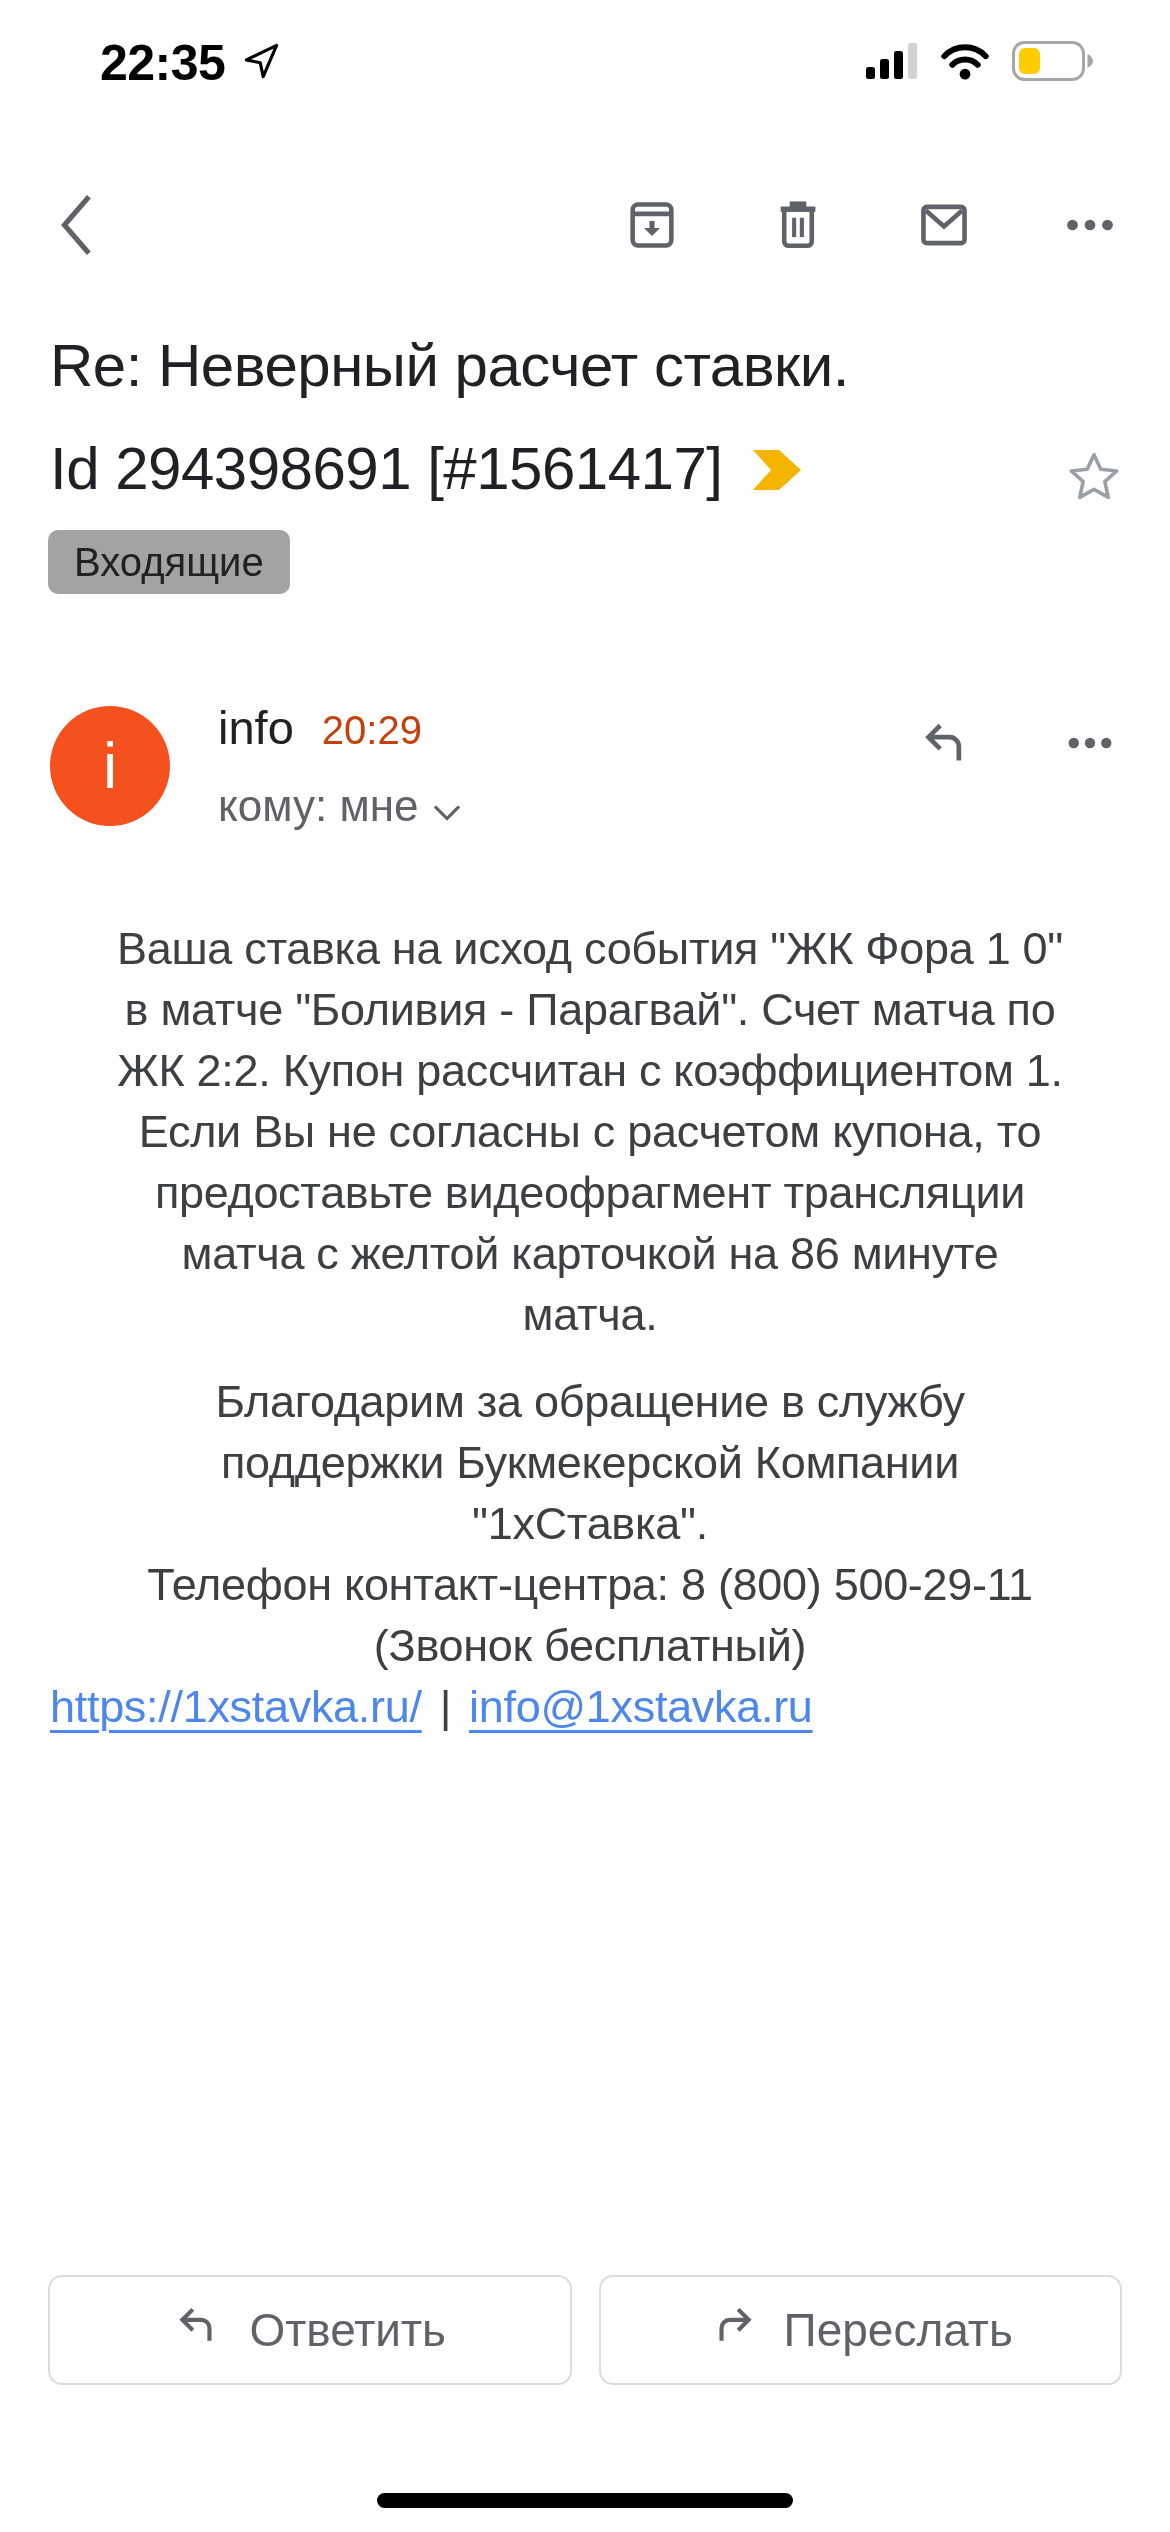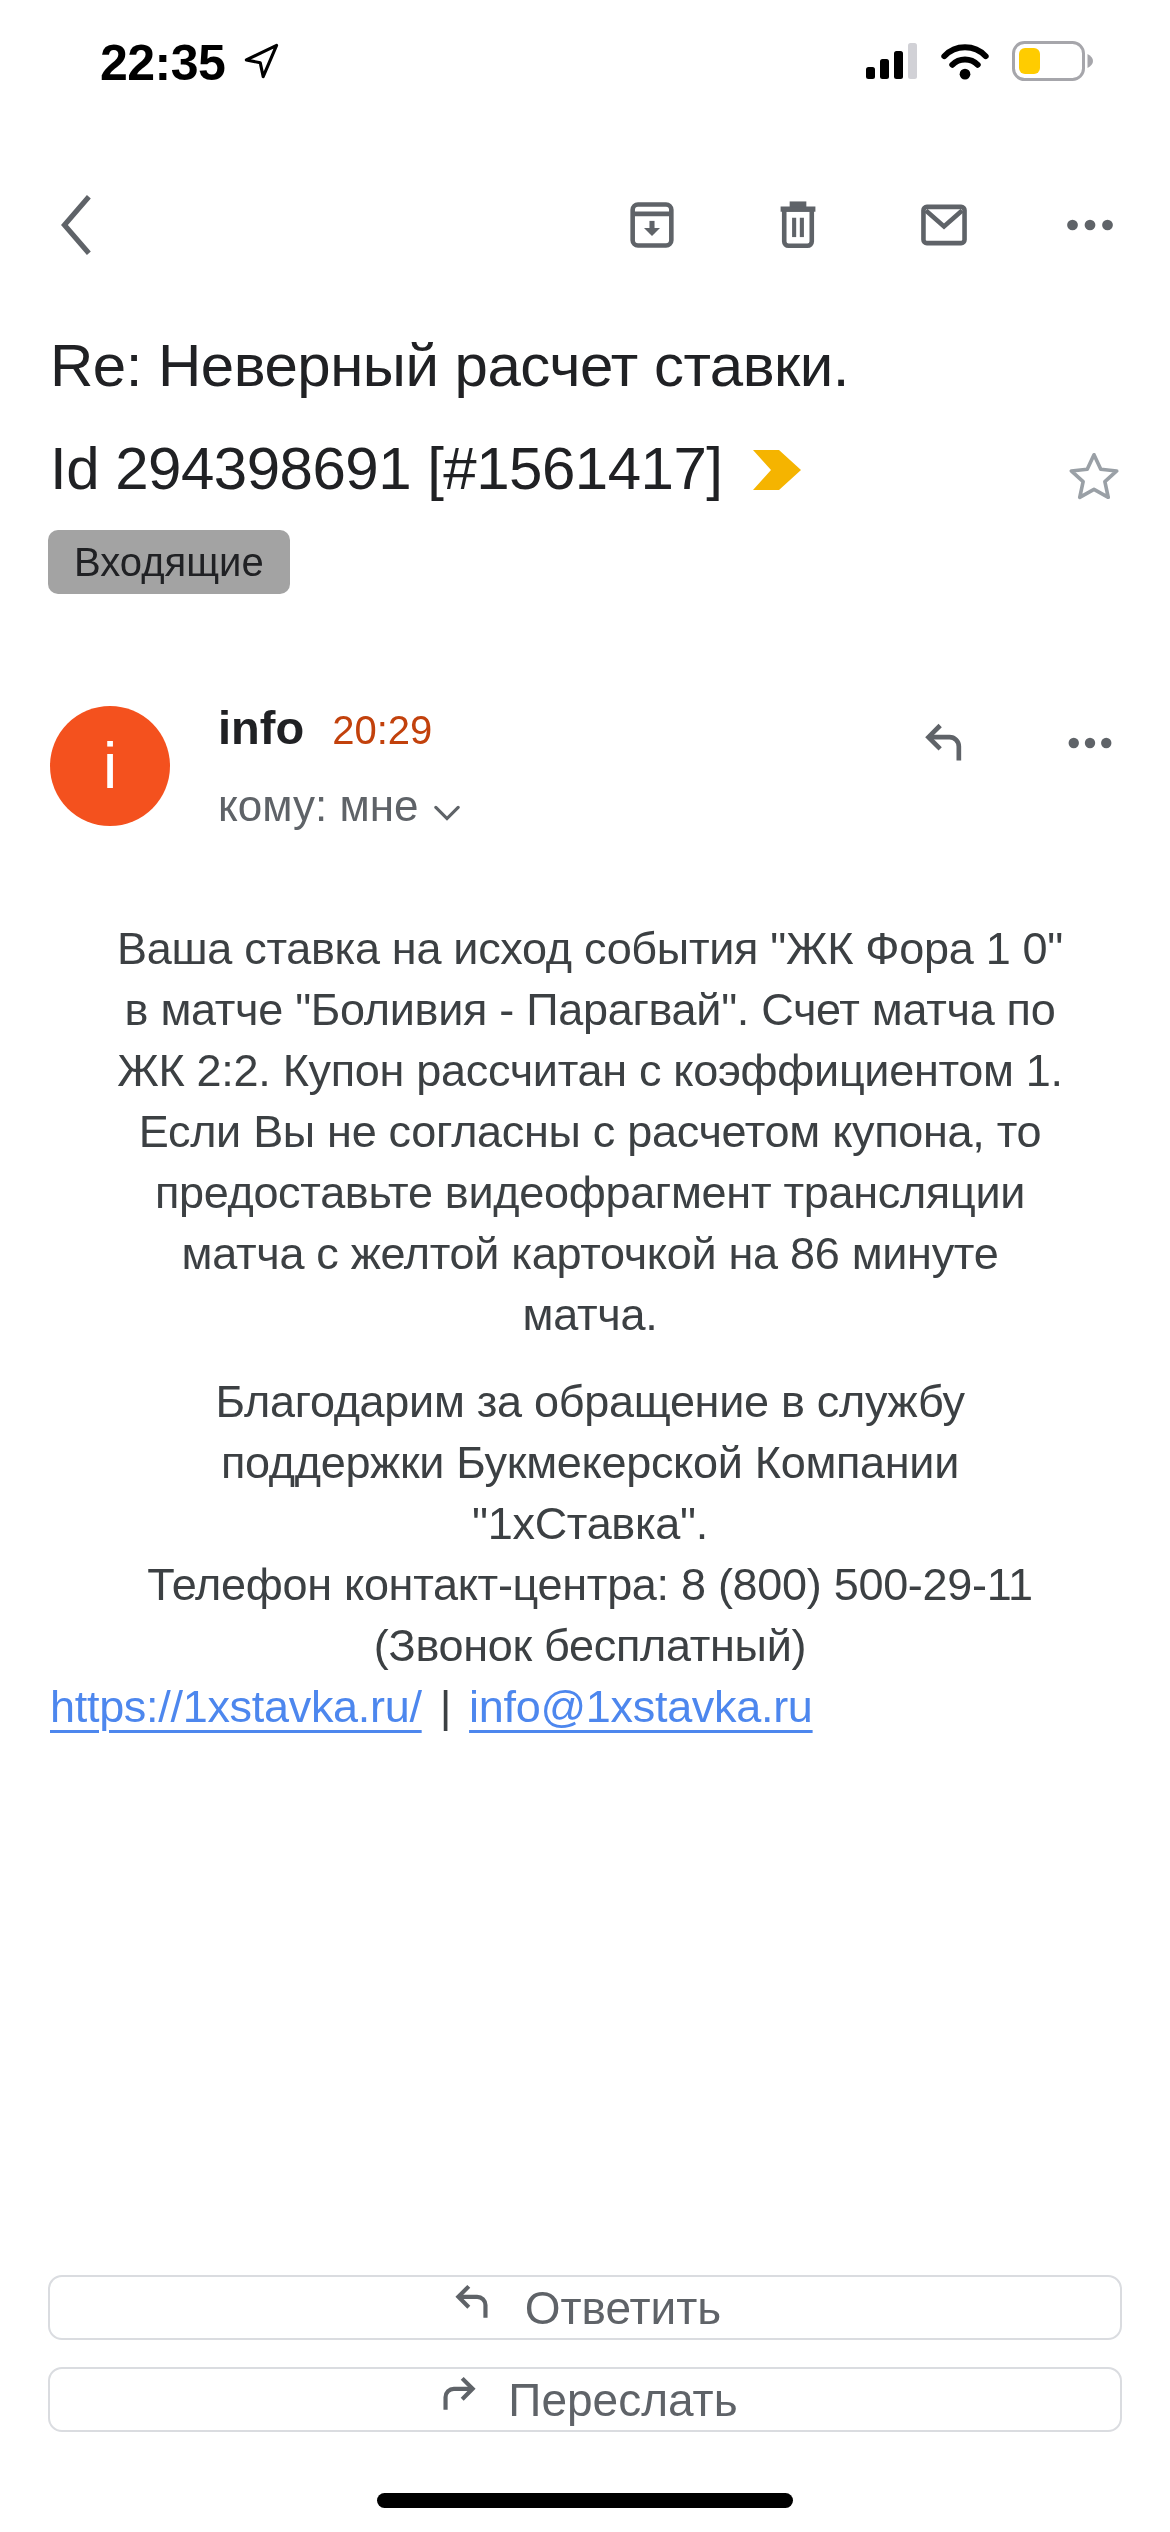--- a/index.html
+++ b/index.html
@@ -42,36 +42,36 @@
   }
   
   .sender-row { position:absolute; top:700px; left:50px; right:48px; height:140px; }
   .avatar {
     position:absolute; left:0; top:6px; width:120px; height:120px; border-radius:50%;
     background:#F4511E; color:#fff; display:flex; align-items:center; justify-content:center;
     font-size:64px; font-weight:400;
   }
   .sender-meta { position:absolute; left:168px; top:0; }
   .sender-line1 { display:flex; align-items:baseline; gap:28px; }
-  .sender-name { font-size:47px; font-weight:700; color:#202124; }
+  .sender-name { font-size:47px; font-weight:400; color:#202124; }
   .sender-time { font-size:40px; color:#c2410c; }
   .sender-line2 { margin-top:26px; display:flex; align-items:center; gap:16px;
     font-size:44px; color:#5F6368; }
   .sender-actions { position:absolute; right:0; top:12px; display:flex; align-items:center; gap:80px; }
   
   .mail-body { position:absolute; top:918px; left:50px; width:1080px;
     font-size:45px; line-height:61px; color:#3C4043; letter-spacing:-0.3px; }
   .mail-body p { white-space:pre-line;text-align:center; }
   .para2 { margin-top:26px; }
   .links-line { margin-top:0; display:flex; align-items:baseline; gap:18px; }
   .body-link { color:#4D87EE; text-decoration:underline; text-underline-offset:8px; text-decoration-thickness:3px; }
   .link-sep { color:#3C4043; }
   
   .actions-row { position:absolute; top:2275px; left:48px; right:48px; height:110px;
-    display:flex; gap:27px;flex-direction:column; }
+    display:flex; gap:27px; }
   .action-btn {
     flex:1; background:#fff; border:2px solid #DADCE0; border-radius:14px;
     display:flex; align-items:center; justify-content:center; gap:26px;
     font-family:"Liberation Sans", sans-serif; font-size:46px; color:#5F6368; cursor:pointer;
   }
   
   .home-indicator { position:absolute; left:377px; top:2493px; width:416px; height:15px;
     border-radius:8px; background:#000; }
 </style>
 </head>

